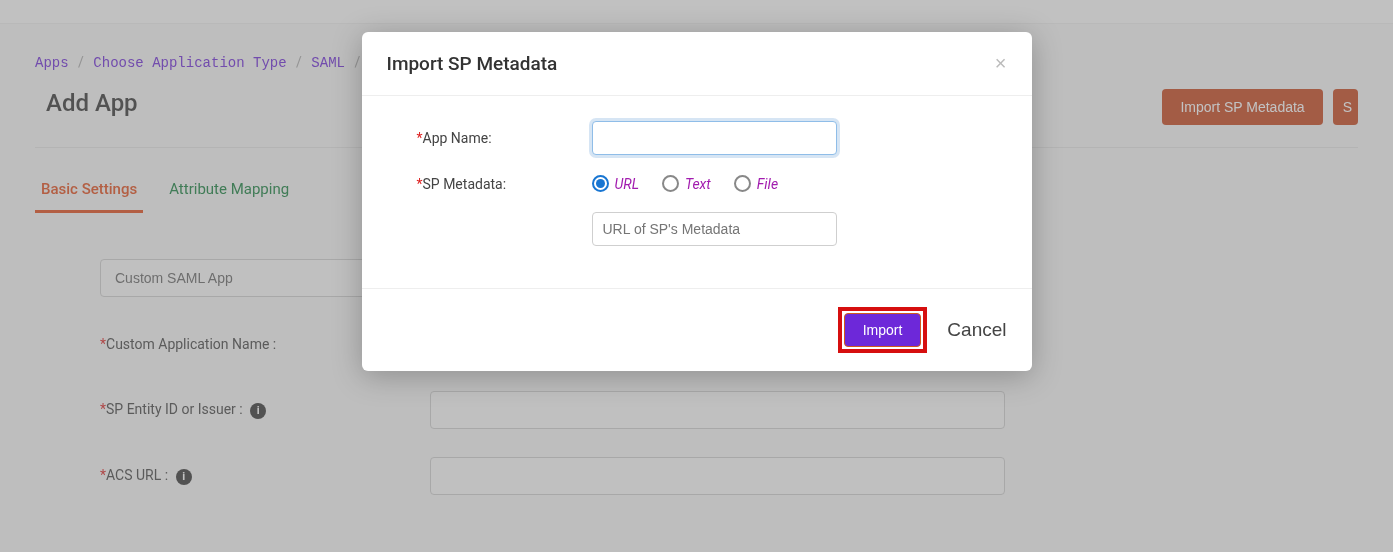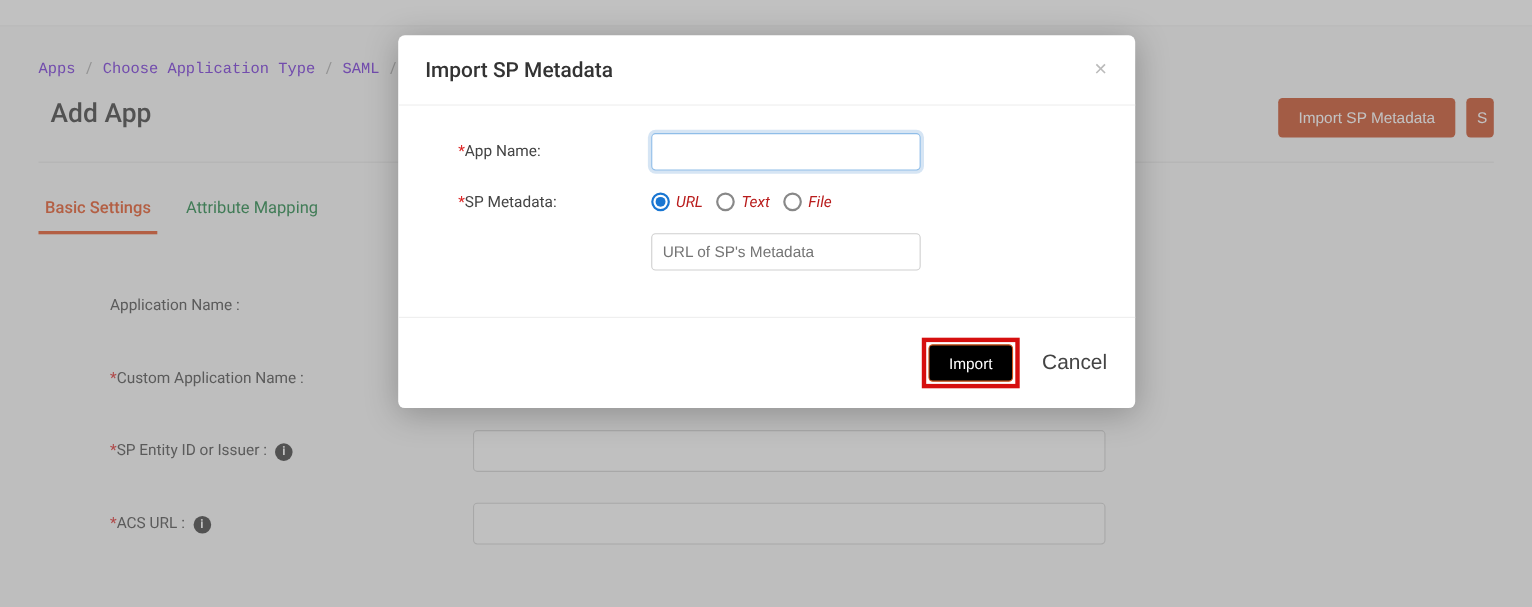--- a/index.html
+++ b/index.html
@@ -135,21 +135,21 @@
     border-radius: 4px;
     padding: 8px 10px;
     font-size: 14px;
     outline: none;
   }
   .modal-row input.plain {
     border: 1px solid #cfcfcf;
     box-shadow: none;
     color:#888;
   }
-  .radio-group { display:flex; gap:12px; align-items:flex-start; font-style: italic; font-size:14px; color:#b91c1c;}
+  .radio-group { display:flex; gap:23px; align-items:flex-start; font-style: italic; font-size:14px; color:#a21caf;}
   .radio {
     display:inline-flex; align-items:center; gap:6px; cursor:pointer;
   }
   .radio-circle {
     width:17px; height:17px; border:2px solid #1976d2; border-radius:50%;
     display:inline-flex; align-items:center; justify-content:center;
   }
   .radio-circle.empty { border-color:#888; }
   .radio-circle.checked::after {
     content:""; width:9px; height:9px; background:#1976d2; border-radius:50%;
@@ -158,21 +158,21 @@
     border-top: 1px solid #eee;
     padding: 18px 25px;
     display:flex; justify-content:flex-end; align-items:center; gap:20px;
   }
   .import-highlight {
     border: 4px solid #d60f0f;
     padding: 2px;
     display:inline-block;
   }
   .btn-import {
-    background: #000000; color:#fff; border:1px solid #d2561d;
+    background: #6d28d9; color:#fff; border:1px solid #d2561d;
     padding: 8px 18px; border-radius:4px; font-size:14px; cursor:pointer;
   }
   .btn-cancel {
     background:none; border:none; color:#444; font-size:19px; cursor:pointer;
   }
 </style>
 </head>
 <body>
 
 <div class="bg-topbar"></div>
@@ -196,21 +196,20 @@
   </div>
 
   <hr class="divider">
 
   <div class="tabs">
     <div class="tab active">Basic Settings</div>
     <div class="tab">Attribute Mapping</div>
   </div>
 
   <div class="form-row">
-    <label>Application Name :</label>
     <input type="text" value="Custom SAML App" style="">
   </div>
   <div class="form-row">
     <label><span class="req">*</span><span>Custom Application Name :</span></label>
     <input type="text" value="Custom SAML App" style="">
   </div>
   <div class="form-row">
     <label><span class="req">*</span><span>SP Entity ID or Issuer :</span> <span class="info-icon">i</span></label>
     <input type="text" value="" style="">
   </div>

